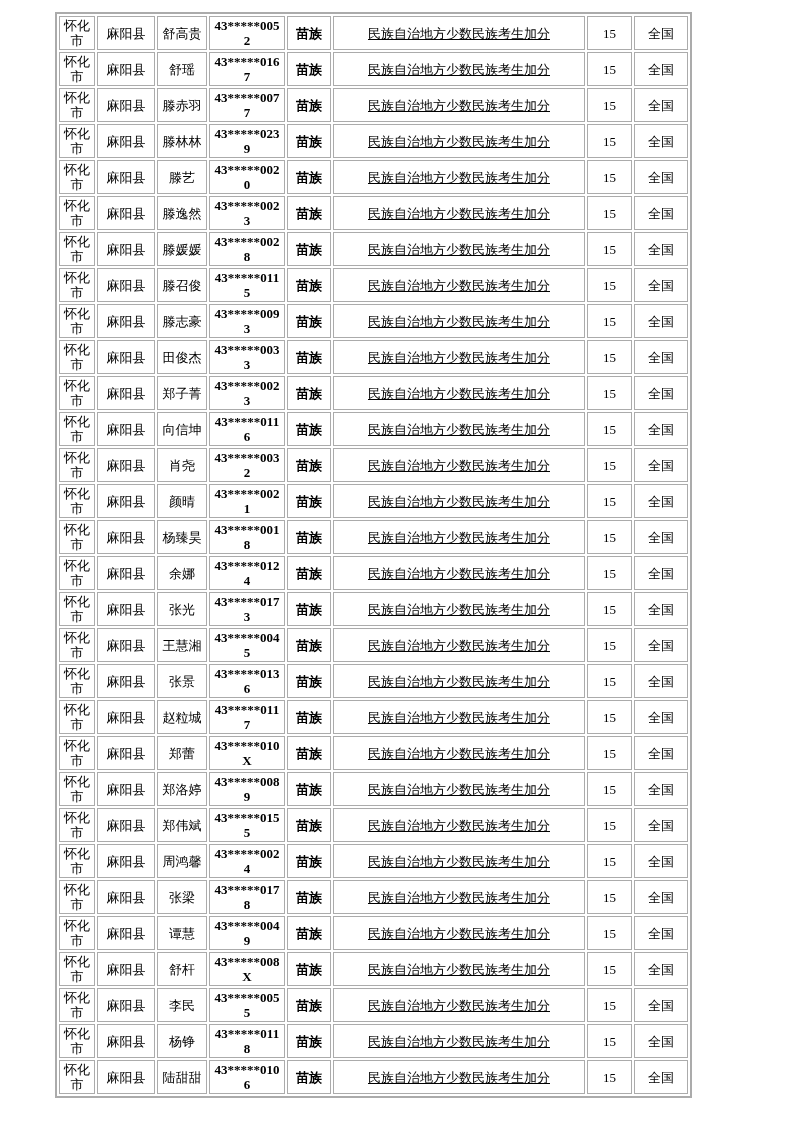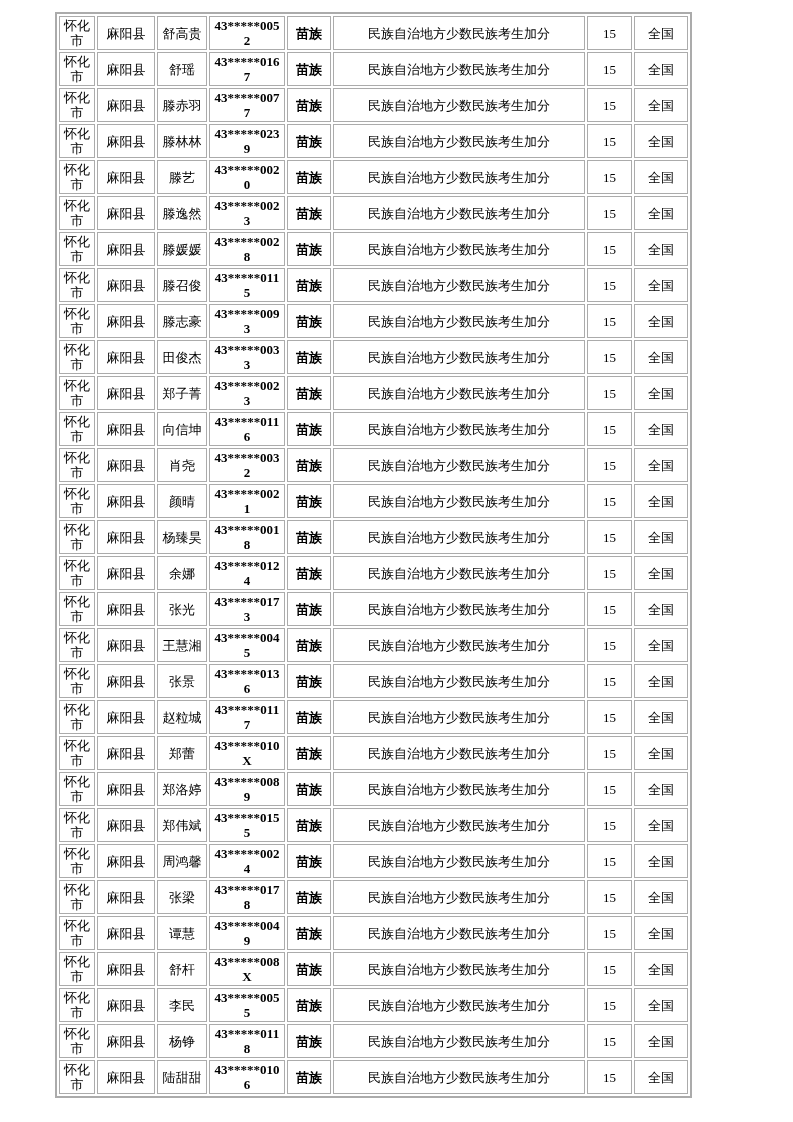--- a/index.html
+++ b/index.html
@@ -22,21 +22,21 @@
     font-size:13px; line-height:15px;
     padding:1px 2px;
     height:29px;
     box-sizing:content-box;
   }
   td.c-city   { width:30px; }
   td.c-county { width:52px; }
   td.c-name   { width:44px;margin-left:23px; }
   td.c-id     { width:70px; word-break:break-all;font-weight:bold; }
   td.c-ethnic { width:38px;font-weight:bold; }
-  td.c-policy { width:246px; }
+  td.c-policy { width:246px;text-decoration:underline; }
   td.c-points { width:39px; }
   td.c-scope  { width:48px;margin-left:12px; }
 </style>
 </head>
 <body>
 
 <div class="page">
   <table class="roster">
     <tbody>
   <tr>

